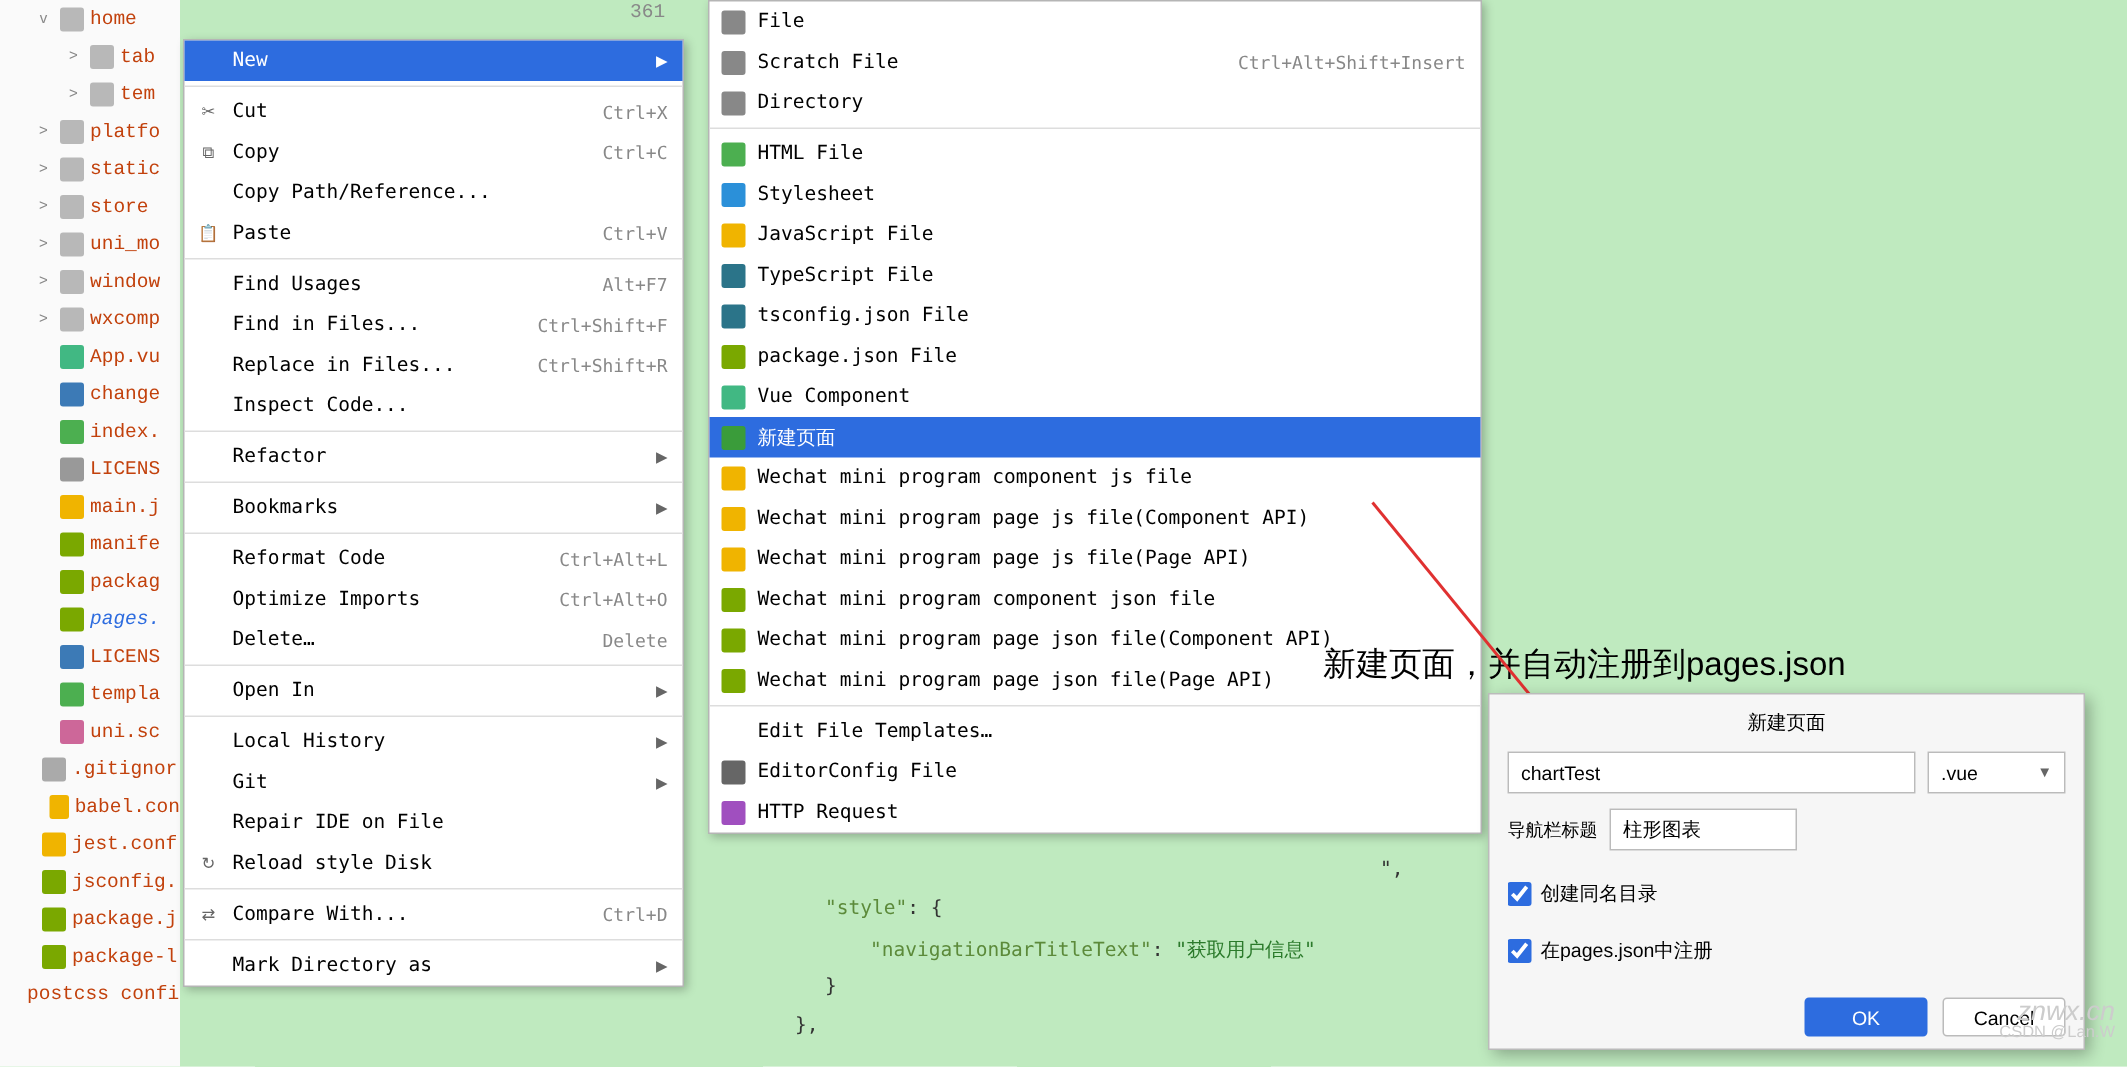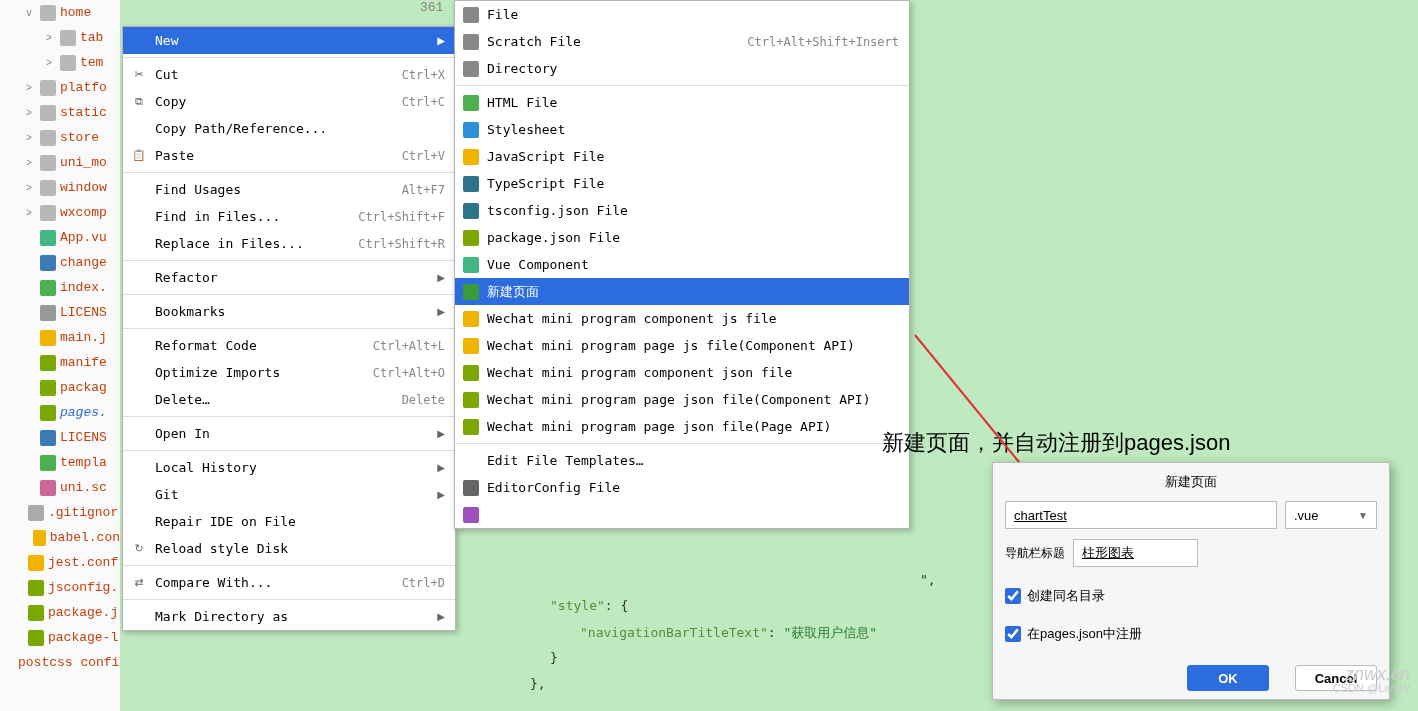--- a/index.html
+++ b/index.html
@@ -35,42 +35,42 @@
 .menu-row { display: flex; align-items: center; height: 27px; padding: 0 10px 0 8px; gap: 8px; cursor: default; }
 .menu-row.selected { background: #2d6cdf; color: #fff; }
 .menu-row .micon { width: 16px; height: 16px; display: inline-flex; align-items: center; justify-content: center; font-size: 11px; color: #666; }
 .menu-row .mlabel { flex: 1; font-family: Consolas, monospace; font-size: 13px; }
 .menu-row .shortcut { color: #888; font-family: Consolas, monospace; font-size: 12px; }
 .menu-row .subarrow { color: #666; font-size: 10px; }
 .menu-row.selected .subarrow { color: #fff; }
 .menu-sep { height: 1px; background: #ddd; margin: 3px 0; }
 
 
-.menu2 { left: 454px; top: 0; width: 456px; }
+.menu2 { left: 472px; top: 0; width: 516px; }
 .menu2 .menu-row { height: 27px; }
 .menu2 .micon { width: 16px; height: 16px; border-radius: 2px; }
 
 
 .annotation { position: absolute; left: 882px; top: 414px; color: #000000; font-size: 22px; font-family: "Microsoft YaHei", sans-serif; margin-top: 14px; }
 
 
 .arrow-svg { position: absolute; left: 910px; top: 330px; pointer-events: none; }
 
 
 .dialog { position: absolute; left: 992px; top: 462px; width: 398px; background: #f6f6f6; border: 1px solid #bbb; box-shadow: 3px 3px 10px rgba(0,0,0,.3); padding: 10px 12px 8px; }
 .dialog .dtitle { text-align: center; margin-bottom: 10px; font-size: 13px; }
 .dialog .row { display: flex; align-items: center; gap: 8px; margin-bottom: 10px; }
-.dialog input[type=text] { height: 28px; border: 1px solid #bbb; padding: 0 8px; font-size: 13px; background: #fff; text-decoration: underline; }
+.dialog input[type=text] { height: 28px; border: 1px solid #bbb; padding: 0 8px; font-size: 13px; background: #fff; }
 .dialog .name-input { flex: 1; }
 .dialog .ext-select { width: 92px; height: 28px; border: 1px solid #bbb; background: #fff; display: flex; align-items: center; padding: 0 8px; justify-content: space-between; }
 .dialog .lbl { font-size: 12px; }
 .dialog .title-input { width: 125px; }
 .dialog .check-row { display: flex; align-items: center; gap: 6px; margin: 20px 0; }
 .dialog .check-row input { width: 16px; height: 16px; accent-color: #2d6cdf; }
-.dialog .btns { display: flex; justify-content: flex-end; gap: 26px; margin-top: 22px; font-weight: bold; }
+.dialog .btns { display: flex; justify-content: flex-end; gap: 10px; margin-top: 22px; }
 .dialog .btn { height: 26px; min-width: 82px; border-radius: 3px; display: flex; align-items: center; justify-content: center; font-size: 13px; border: 1px solid #bbb; background: #fff; }
 .dialog .btn-primary { background: #2d6cdf; color: #fff; border-color: #2d6cdf; }
 
 
 .watermark { position: absolute; right: 8px; bottom: 16px; color: #ccc; font-size: 11px; text-align: right; line-height: 14px; }
 .watermark .big { font-size: 18px; font-style: italic; }
 </style>
 </head>
 <body>
 
@@ -262,20 +262,24 @@
     <div class="menu-row">
       <span class="micon"></span>
       <span class="mlabel">Find in Files...</span>
       <span class="shortcut">Ctrl+Shift+F</span>
     </div>
     <div class="menu-row">
       <span class="micon"></span>
       <span class="mlabel">Replace in Files...</span>
       <span class="shortcut">Ctrl+Shift+R</span>
     </div>
+    <div class="menu-row">
+      <span class="micon"></span>
+      <span class="mlabel">Inspect Code...</span>
+    </div>
     <div class="menu-sep"></div>
     <div class="menu-row">
       <span class="micon"></span>
       <span class="mlabel">Refactor</span>
       <span class="subarrow">▶</span>
     </div>
     <div class="menu-sep"></div>
     <div class="menu-row">
       <span class="micon"></span>
       <span class="mlabel">Bookmarks</span>
@@ -385,20 +389,24 @@
     </div>
     <div class="menu-row">
       <span class="micon" style="background: rgb(240, 180, 0);"></span>
       <span class="mlabel">Wechat mini program component js file</span>
     </div>
     <div class="menu-row">
       <span class="micon" style="background: rgb(240, 180, 0);"></span>
       <span class="mlabel">Wechat mini program page js file(Component API)</span>
     </div>
     <div class="menu-row">
+      <span class="micon" style="background: rgb(240, 180, 0);"></span>
+      <span class="mlabel">Wechat mini program page js file(Page API)</span>
+    </div>
+    <div class="menu-row">
       <span class="micon" style="background: rgb(122, 168, 0);"></span>
       <span class="mlabel">Wechat mini program component json file</span>
     </div>
     <div class="menu-row">
       <span class="micon" style="background: rgb(122, 168, 0);"></span>
       <span class="mlabel">Wechat mini program page json file(Component API)</span>
     </div>
     <div class="menu-row">
       <span class="micon" style="background: rgb(122, 168, 0);"></span>
       <span class="mlabel">Wechat mini program page json file(Page API)</span>
@@ -407,20 +415,21 @@
     <div class="menu-row">
       <span class="micon" style="background: transparent;"></span>
       <span class="mlabel">Edit File Templates…</span>
     </div>
     <div class="menu-row">
       <span class="micon" style="background: rgb(102, 102, 102);"></span>
       <span class="mlabel">EditorConfig File</span>
     </div>
     <div class="menu-row">
       <span class="micon" style="background: rgb(160, 79, 191);"></span>
+      <span class="mlabel">HTTP Request</span>
     </div>
   </div>
 
 <div class="annotation">新建页面，并自动注册到pages.json</div>
 
 <svg class="arrow-svg" width="160" height="200">
   <defs>
       <marker id="ah" markerWidth="10" markerHeight="10" refX="8" refY="3" orient="auto">
         <path d="M0,0 L0,6 L9,3 z" fill="#e03131"></path>
       </marker>

